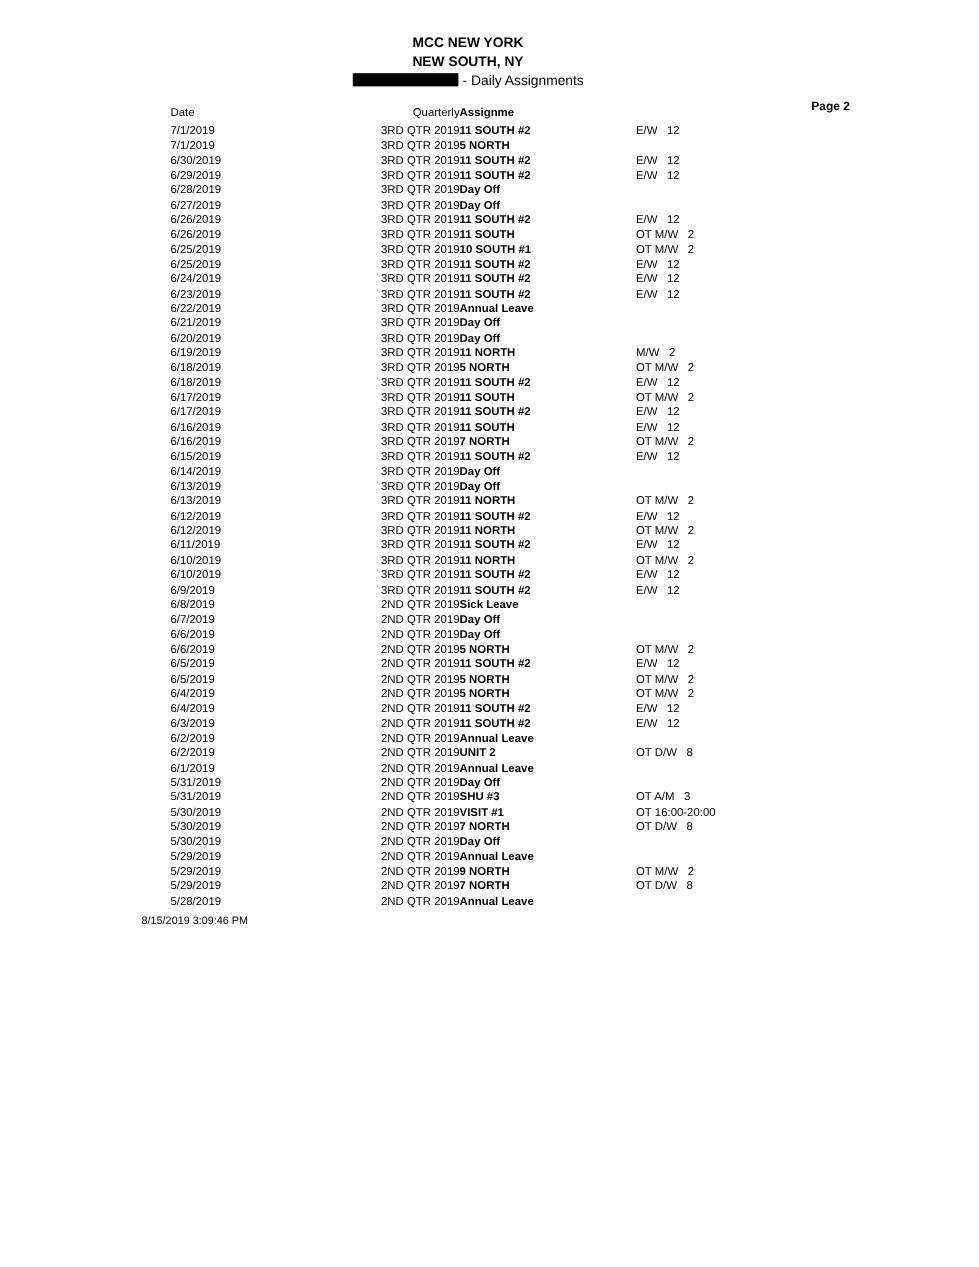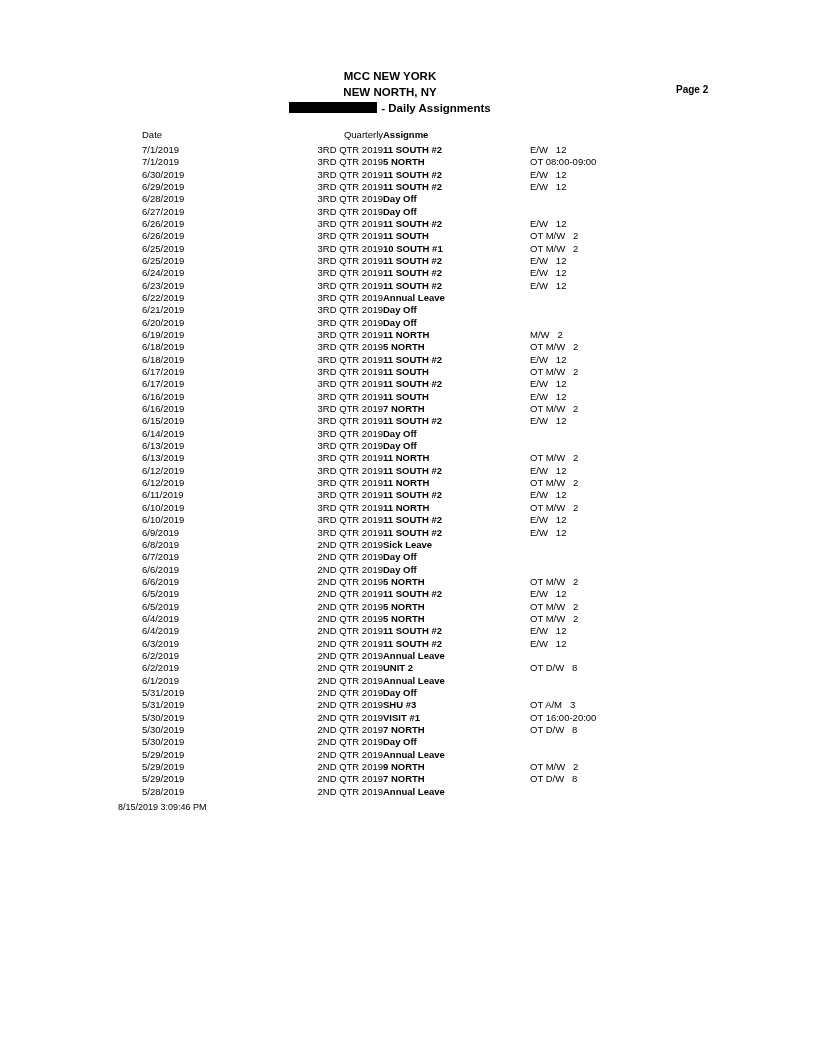--- a/index.html
+++ b/index.html
@@ -6,31 +6,31 @@
   .page {
     position: relative;
     width: 816px;
     height: 1056px;
     background: #ffffff;
     font-family: "Liberation Sans", sans-serif;
     color: #000000;
     overflow: hidden;
   }
   .header {
-    padding-top: 68px;
+    padding-top: 28px;
     width: 780px;
     text-align: center;
   }
   .title-line {
     font-weight: bold;
     font-size: 11.5px;
     line-height: 16px;
   }
   .title-line3 {
-    font-weight: bold;
+    font-weight: normal;
     font-size: 11.5px;
     line-height: 16px;
   }
   .redaction {
     display: inline-block;
     width: 88px;
     height: 11px;
     background: #000000;
     vertical-align: middle;
     margin-right: 4px;
@@ -67,21 +67,21 @@
     font-size: 9px;
   }
 </style>
 </head>
 <body>
 
 <div class="page">
 
   <div class="header">
     <div class="title-line">MCC NEW YORK</div>
-    <div class="title-line">NEW NORTH, NY</div>
+    <div class="title-line">NEW SOUTH, NY</div>
     <div class="title-line3">
       <span class="redaction"></span><span>- Daily Assignments</span>
     </div>
   </div>
 
   <div class="page-num">Page 2</div>
 
   <div class="table">
     <div class="row thead">
       <span class="c1">Date</span>
@@ -93,21 +93,20 @@
     <span class="c1">7/1/2019</span>
     <span class="c2">3RD QTR 2019</span>
     <span class="c3">11 SOUTH #2</span>
     <span class="c4">E/W   12</span>
   </div>
 
   <div class="row">
     <span class="c1">7/1/2019</span>
     <span class="c2">3RD QTR 2019</span>
     <span class="c3">5 NORTH</span>
-    <span class="c4">OT 08:00-09:00</span>
   </div>
 
   <div class="row">
     <span class="c1">6/30/2019</span>
     <span class="c2">3RD QTR 2019</span>
     <span class="c3">11 SOUTH #2</span>
     <span class="c4">E/W   12</span>
   </div>
 
   <div class="row">

